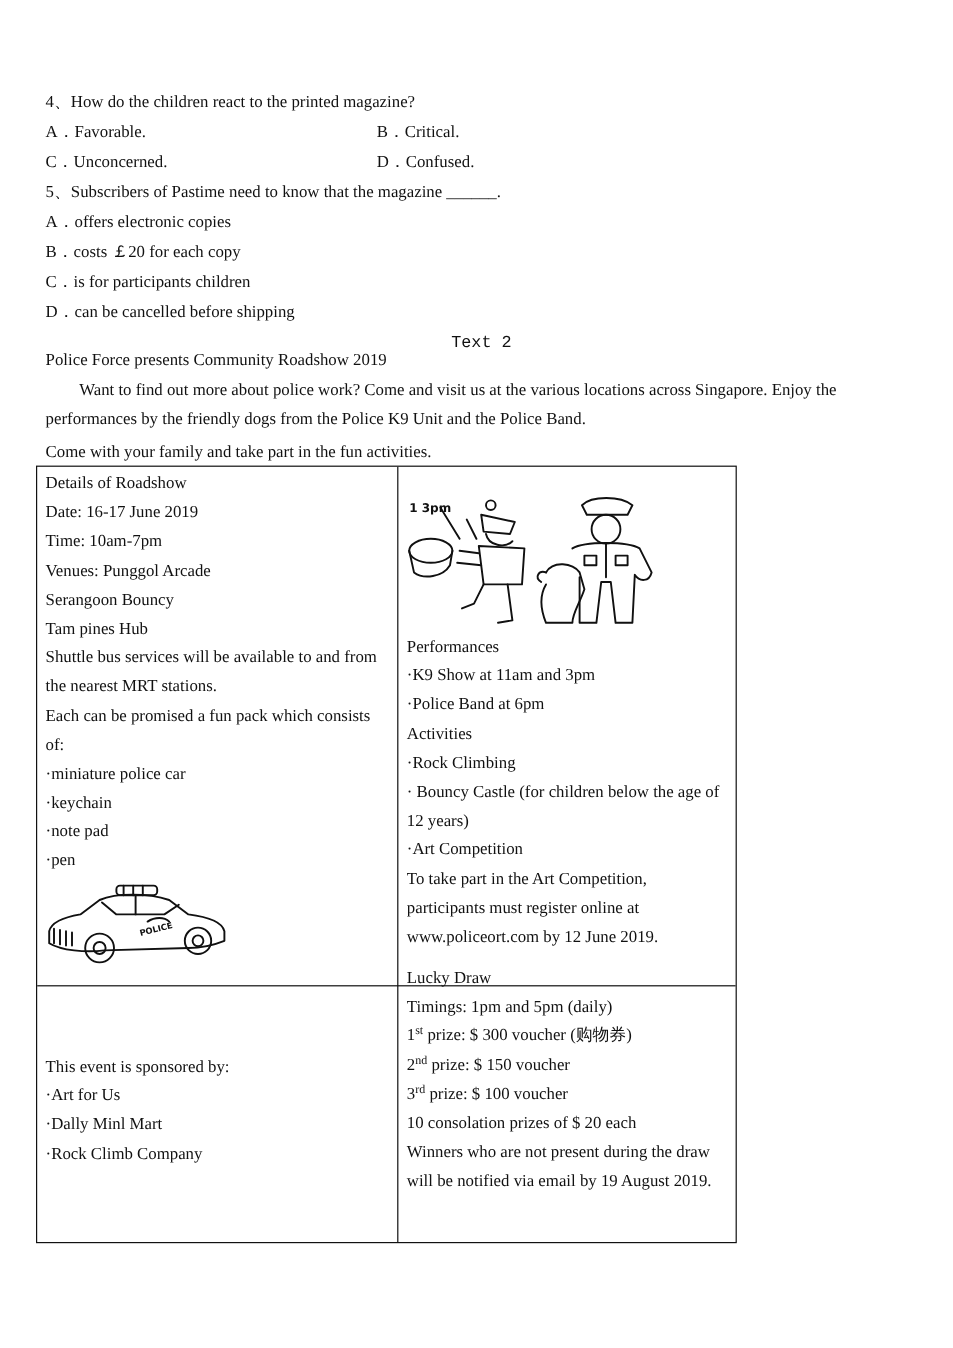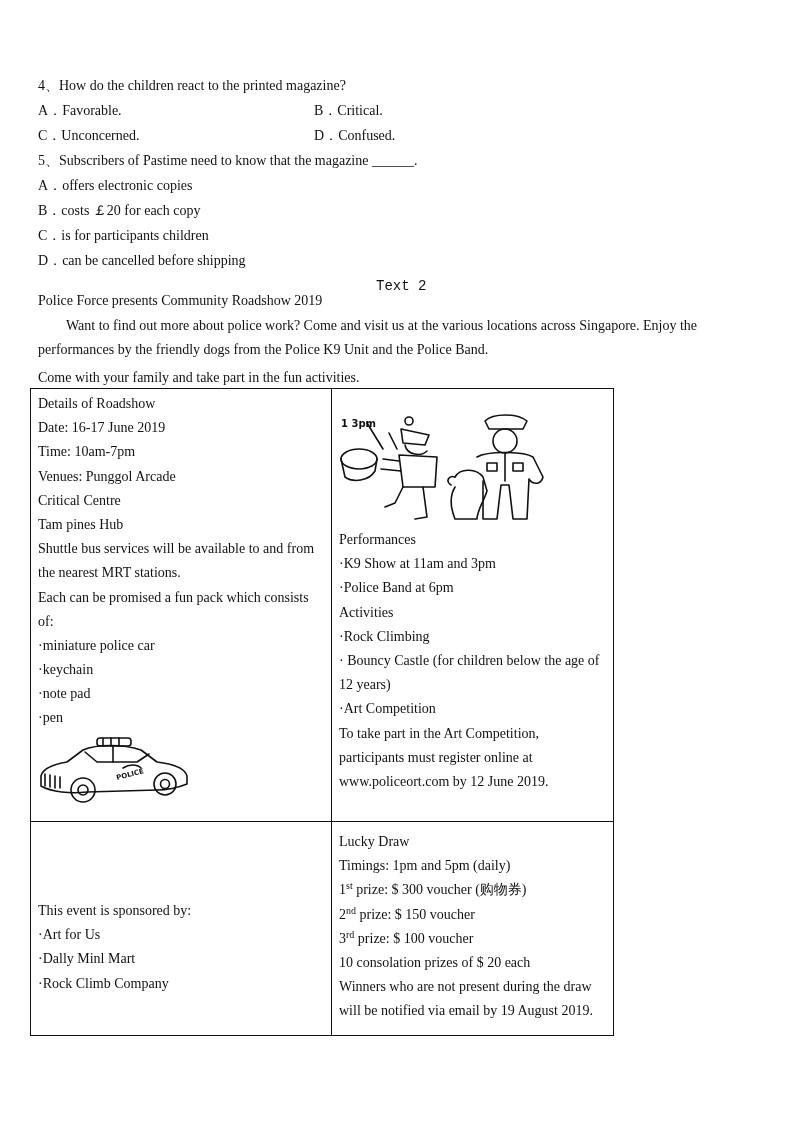--- a/index.html
+++ b/index.html
@@ -18,22 +18,22 @@
   .tbl {
     position: absolute; left: 30px; top: 388px; width: 584px; height: 648px;
     border: 1.5px solid #111; box-sizing: border-box;
   }
   .vline { position: absolute; left: 300px; top: 0; bottom: 0; border-left: 1.5px solid #111; }
   .hline { position: absolute; left: 0; right: 0; top: 432px; border-top: 1.5px solid #111; }
   .cell { position: absolute; }
   .cell .ln { height: 24.2px; line-height: 24.2px; white-space: nowrap; }
   .c1 { left: 7px; top: 3px; }
   .c2 { left: 308px; top: 139px; }
-  .c3 { left: 7px; top: 489px; margin-top: 21px; }
-  .c4 { left: 308px; top: 441px; }
+  .c3 { left: 7px; top: 489px; }
+  .c4 { left: 308px; top: 415px; }
   sup { font-size: 10px; line-height: 0; vertical-align: 5px; }
   .car { position: absolute; left: 6px; top: 345px; }
   .perf-img { position: absolute; left: 306px; top: 22px; }
 </style>
 </head>
 <body>
 
 <div class="line" style="top:77px">
   <span>4、</span><span>How do the children react to the printed magazine?</span>
 </div>
@@ -74,21 +74,21 @@
 
 <div class="tbl">
   <div class="vline"></div>
   <div class="hline"></div>
 
   <div class="cell c1">
     <div class="ln">Details of Roadshow</div>
     <div class="ln">Date: 16-17 June 2019</div>
     <div class="ln">Time: 10am-7pm</div>
     <div class="ln">Venues: Punggol Arcade</div>
-    <div class="ln">Critical Centre</div>
+    <div class="ln">Serangoon Bouncy</div>
     <div class="ln">Tam pines Hub</div>
     <div class="ln">Shuttle bus services will be available to and from</div>
     <div class="ln">the nearest MRT stations.</div>
     <div class="ln">Each can be promised a fun pack which consists</div>
     <div class="ln">of:</div>
     <div class="ln">·miniature police car</div>
     <div class="ln">·keychain</div>
     <div class="ln">·note pad</div>
     <div class="ln">·pen</div>
   </div>

